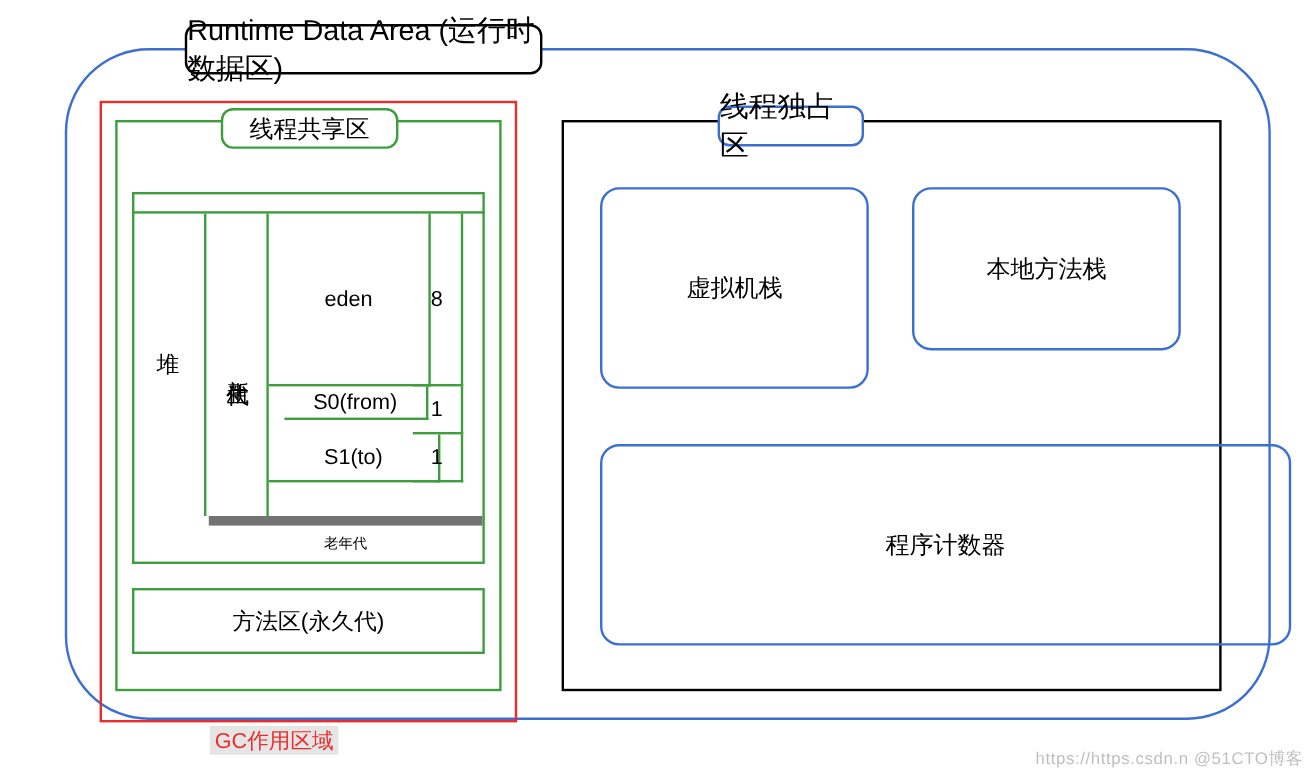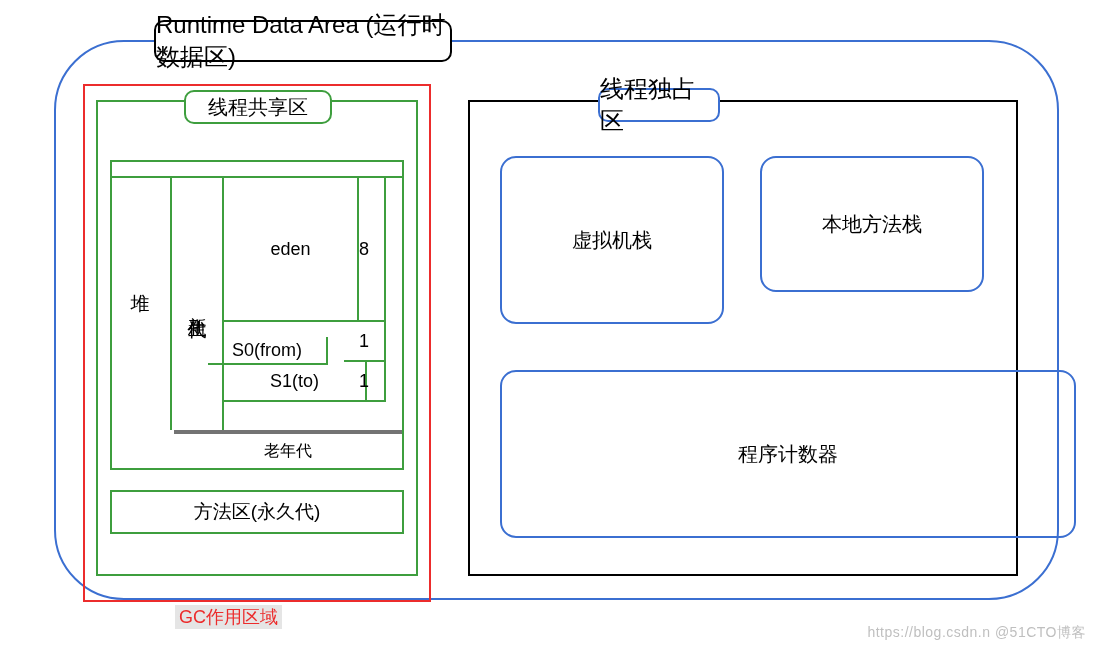--- a/index.html
+++ b/index.html
@@ -122,42 +122,42 @@
   .cell {
     position: absolute;
     border: 2px solid #3e9e3e;
     display: flex;
     align-items: center;
     justify-content: center;
     font-size: 18px;
   }
   .eden  { left: 224px; top: 178px; width: 135px; height: 144px; border-top: none; border-left: none;}
   .edenN { left: 344px; top: 178px; width: 42px;  height: 144px; border-top: none; border-left: none;}
-  .s0    { left: 208px; top: 322px; width: 120px; height: 28px;  border-top: none; border-left: none; margin-top: 15px;}
+  .s0    { left: 237px; top: 322px; width: 120px; height: 28px;  border-top: none; border-left: none;}
   .s0N   { left: 344px; top: 322px; width: 42px;  height: 40px;  border-top: none; border-left: none;}
   .s1    { left: 224px; top: 362px; width: 143px; height: 40px;  border-top: none; border-left: none;}
   .s1N   { left: 344px; top: 362px; width: 42px;  height: 40px;  border-top: none; border-left: none;}
   .oldgen {
     position: absolute;
     left: 174px;
     top: 430px;
     width: 228px;
     height: 38px;
-    border-top: 4px solid #737373;
-    display: flex;
-    align-items: center;
-    justify-content: center;
-    font-size: 16px;
+    border-top: 8px solid #737373;
+    display: flex;
+    align-items: center;
+    justify-content: center;
+    font-size: 12px;
   }
   .method-area {
     position: absolute;
     left: 110px;
     top: 490px;
     width: 294px;
-    height: 44px;
+    height: 55px;
     border: 2px solid #3e9e3e;
     display: flex;
     align-items: center;
     justify-content: center;
     font-size: 19px;
   }
   
   .younggen-top {
     position: absolute;
     left: 110px;
@@ -242,13 +242,13 @@
 
 <div class="method-area">方法区(永久代)</div>
 
 <div class="right-panel"></div>
 <div class="right-panel-title">线程独占区</div>
 
 <div class="blue-box vm-stack">虚拟机栈</div>
 <div class="blue-box native-stk">本地方法栈</div>
 <div class="blue-box pc-counter">程序计数器</div>
 
-<div class="watermark">https://blog.csdn.n @51CTO博客</div>
+<div class="watermark">https://https.csdn.n @51CTO博客</div>
 
 </body></html>

